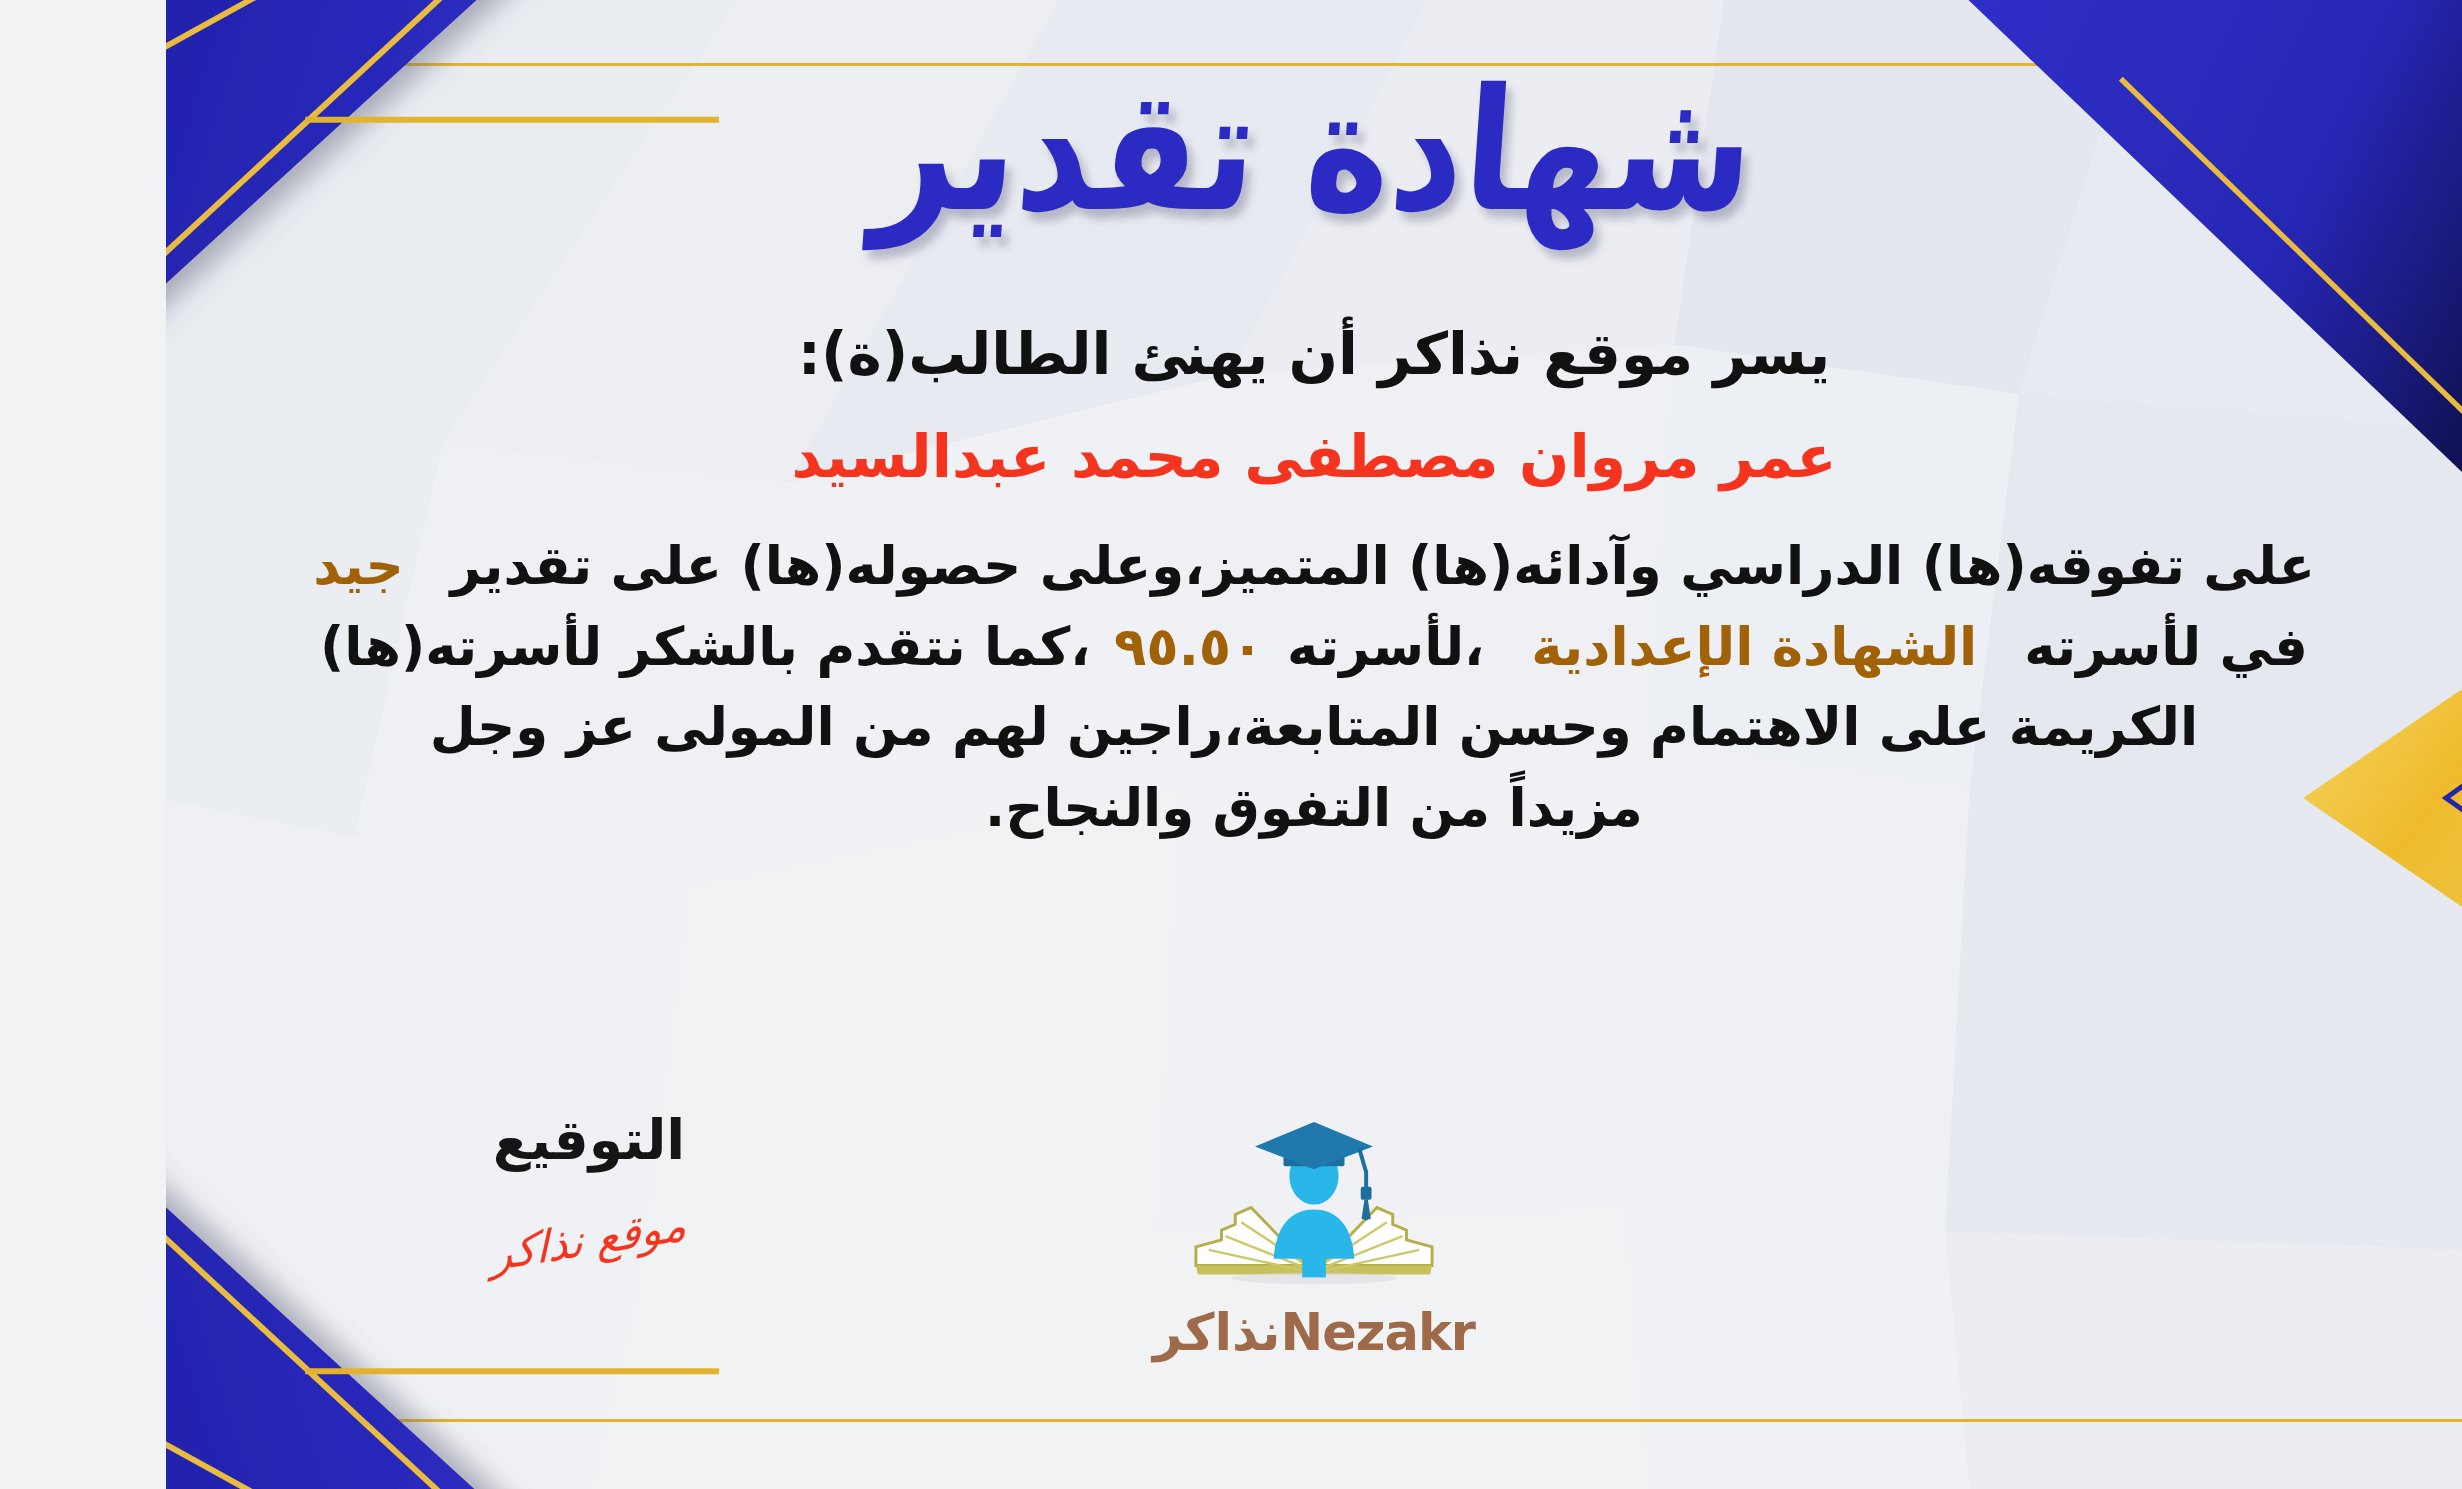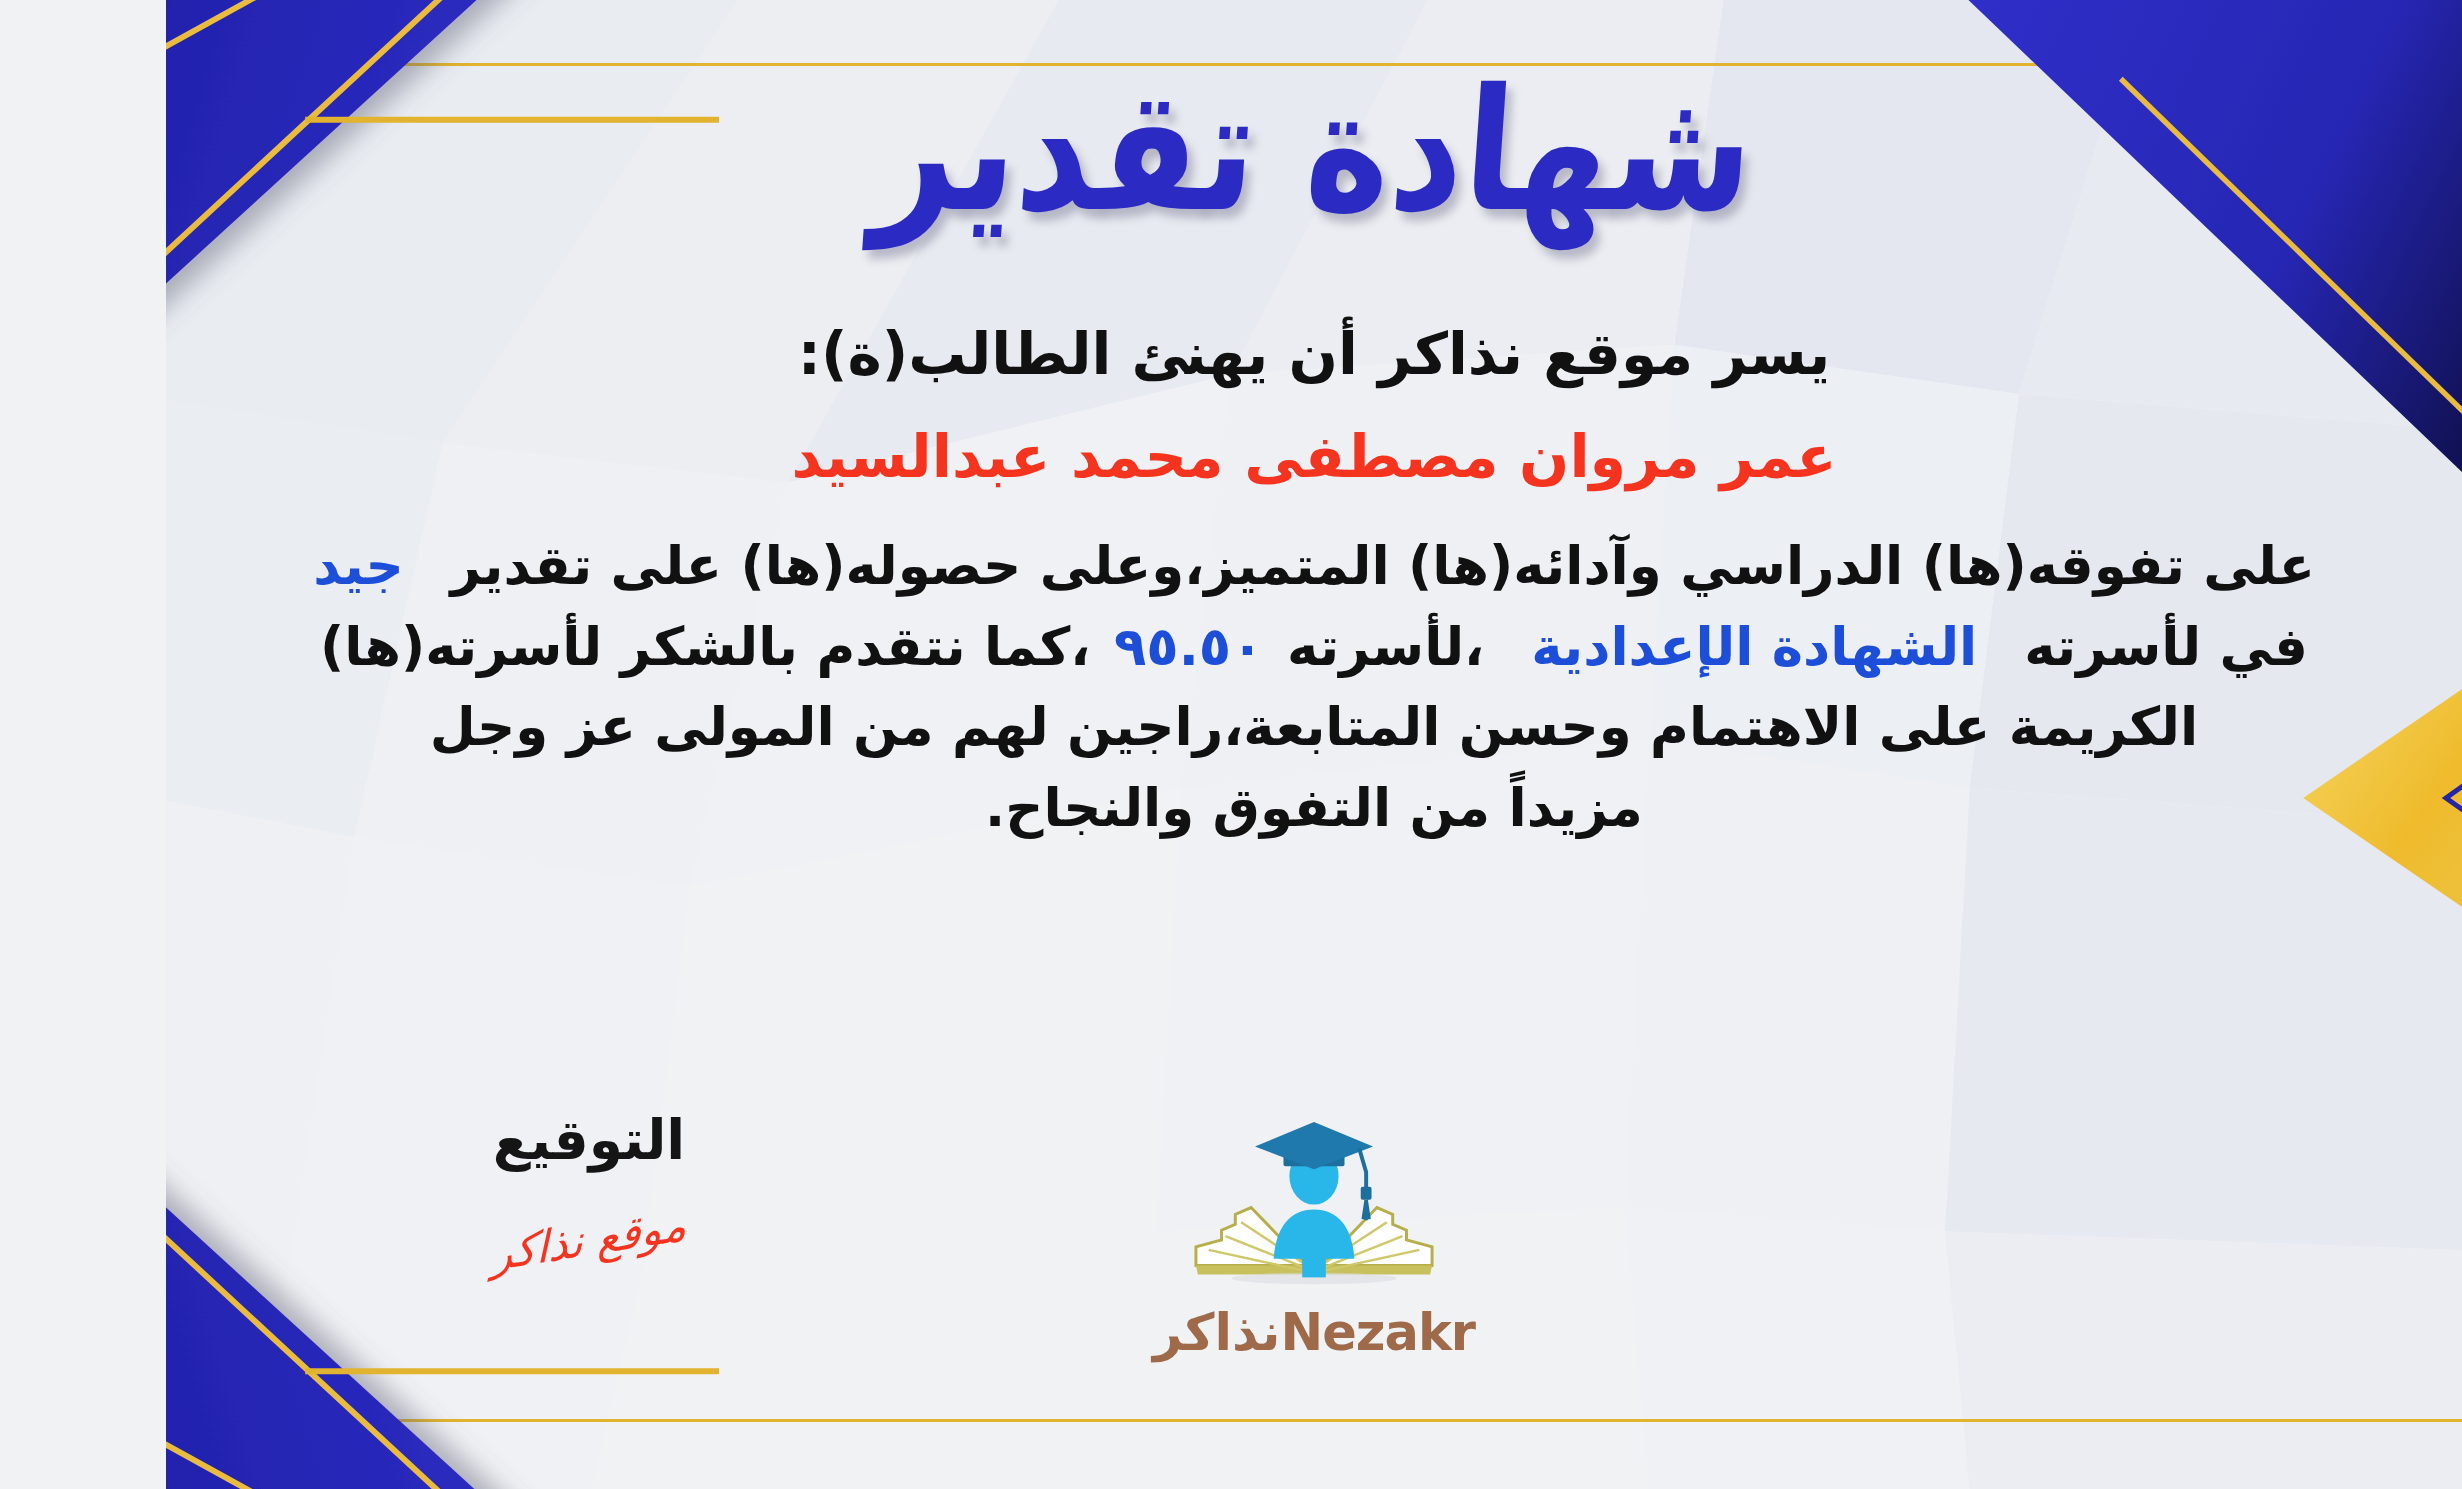--- a/index.html
+++ b/index.html
@@ -97,21 +97,21 @@
   }
   .para {
     margin-top: 30.5px;
     font-size: 53px;
     font-weight: 700;
     color: #111111;
     line-height: 1.52;
     letter-spacing: -0.5px;
     text-align: center;
   }
-  .para .hl { color: #1d4ed8; }
+  .para .hl { color: #a16207; }
   .para .gap { display: inline-block; width: 47px; }
   .para .gap-sm { display: inline-block; width: 23.6px; }
 
   
   .footer {
     position: absolute;
     left: 0; right: 0;
     top: 1108px;
     height: 315px;
     z-index: 7;

